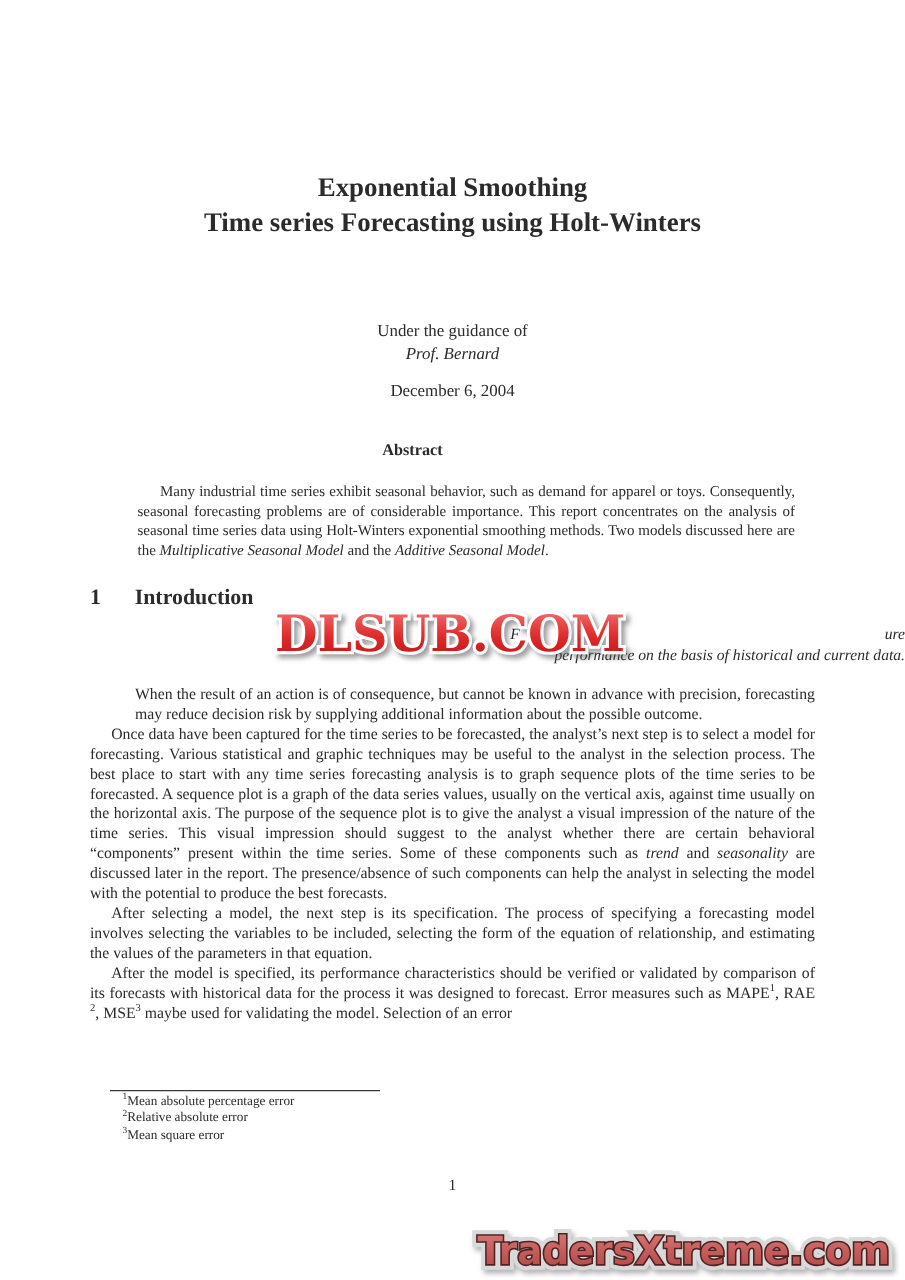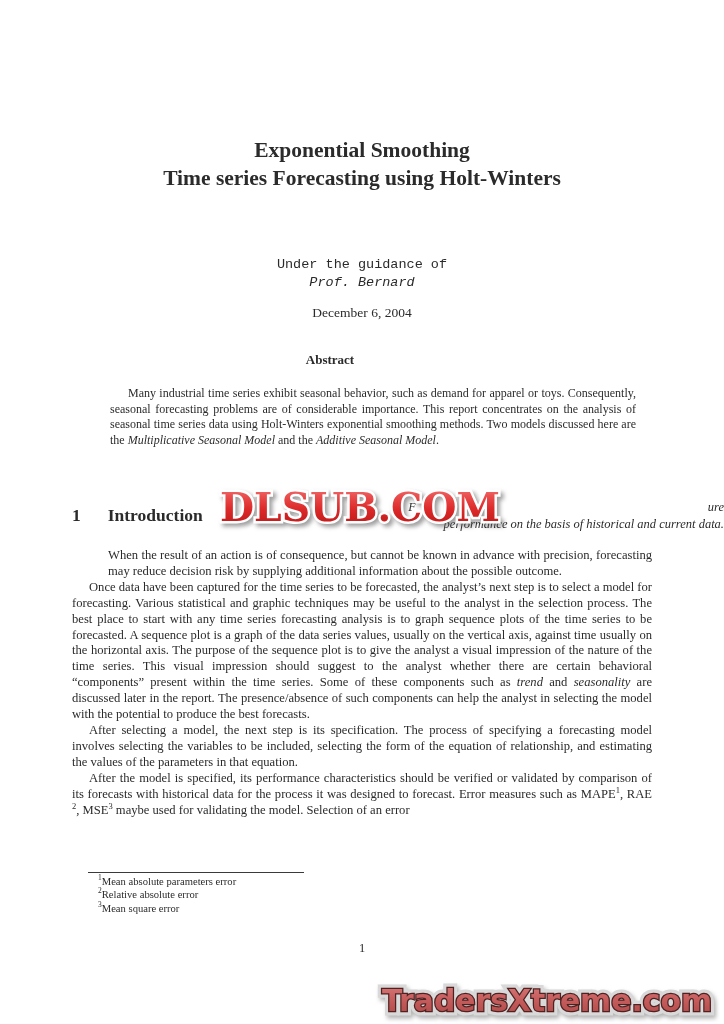--- a/index.html
+++ b/index.html
@@ -14,34 +14,34 @@
   .wm-bottom { position:absolute; top:976px; right:4px; }
   .dlsub-text   { filter: drop-shadow(3px 3px 2px rgba(80,80,80,.55)); }
   .traders-glow { filter: drop-shadow(2px 3px 2px rgba(140,140,140,.65)); }
 
   
   .title-block { position:absolute; top:136px; left:0; width:724px; text-align:center;
                  font-weight:bold; font-size:21.5px; line-height:28px; }
   .byline      { position:absolute; top:203px; left:0; width:724px; text-align:center;
                  font-size:13.5px; line-height:17.5px; }
   .guidance    { position:absolute; top:256px; left:0; width:724px; text-align:center;
-                 font-size:13.5px; line-height:17.5px;font-family:Liberation Mono, monospace; }
+                 font-size:13.5px; line-height:17.5px; }
   .advisor     { font-style:italic; }
   .date-line   { position:absolute; top:305px; left:0; width:724px; text-align:center;
                  font-size:13.5px; }
 
   
   .abstract-head { position:absolute; top:352px; left:0; width:660px; text-align:center;
                    font-weight:bold; font-size:13px; }
   .abstract-body { position:absolute; top:374px; left:110px; width:526px;
                    font-size:12px; line-height:15.6px; text-align:justify; text-indent:18px; }
   .it { font-style:italic; }
 
   
-  .section-head { position:absolute; top:467px; left:72px; font-weight:bold; font-size:17.5px;margin-top:38px; }
+  .section-head { position:absolute; top:467px; left:72px; font-weight:bold; font-size:17.5px; }
   .section-head .num { margin-right:27px; }
 
   
   .quote { position:absolute; top:499px; left:0; width:724px; text-align:right;
            font-style:italic; font-size:12.5px; line-height:17px; }
   .gap   { display:inline-block; width:292px; height:1px; }
 
   
   .bodytext { position:absolute; top:548px; left:72px; width:580px;
               font-size:12.6px; line-height:15.9px; text-align:justify; }
@@ -107,21 +107,21 @@
 
   <div class="bodytext">
     <p class="noindent">When the result of an action is of consequence, but cannot be known in advance with precision, forecasting may reduce decision risk by supplying additional information about the possible outcome.</p>
     <p><span>Once data have been captured for the time series to be forecasted, the analyst’s next step is to select a model for forecasting. Various statistical and graphic techniques may be useful to the analyst in the selection process. The best place to start with any time series forecasting analysis is to graph sequence plots of the time series to be forecasted. A sequence plot is a graph of the data series values, usually on the vertical axis, against time usually on the horizontal axis. The purpose of the sequence plot is to give the analyst a visual impression of the nature of the time series. This visual impression should suggest to the analyst whether there are certain behavioral “components” present within the time series. Some of these components such as </span><span class="it">trend</span><span> and </span><span class="it">seasonality</span><span> are discussed later in the report. The presence/absence of such components can help the analyst in selecting the model with the potential to produce the best forecasts.</span></p>
     <p>After selecting a model, the next step is its specification. The process of specifying a forecasting model involves selecting the variables to be included, selecting the form of the equation of relationship, and estimating the values of the parameters in that equation.</p>
     <p><span>After the model is specified, its performance characteristics should be verified or validated by comparison of its forecasts with historical data for the process it was designed to forecast. Error measures such as MAPE</span><sup>1</sup><span>, RAE </span><sup>2</sup><span>, MSE</span><sup>3</sup><span> maybe used for validating the model. Selection of an error</span></p>
   </div>
 
   <div class="fn-rule"></div>
   <div class="footnotes">
-    <div><sup>1</sup><span>Mean absolute parameters error</span></div>
+    <div><sup>1</sup><span>Mean absolute percentage error</span></div>
     <div><sup>2</sup><span>Relative absolute error</span></div>
     <div><sup>3</sup><span>Mean square error</span></div>
   </div>
 
   <div class="pagenum">1</div>
 
   <div class="wm-bottom">
     <svg width="345" height="48" viewBox="0 0 345 48">
       <defs>
         <linearGradient id="gTr" x1="0" y1="0" x2="0" y2="1">

